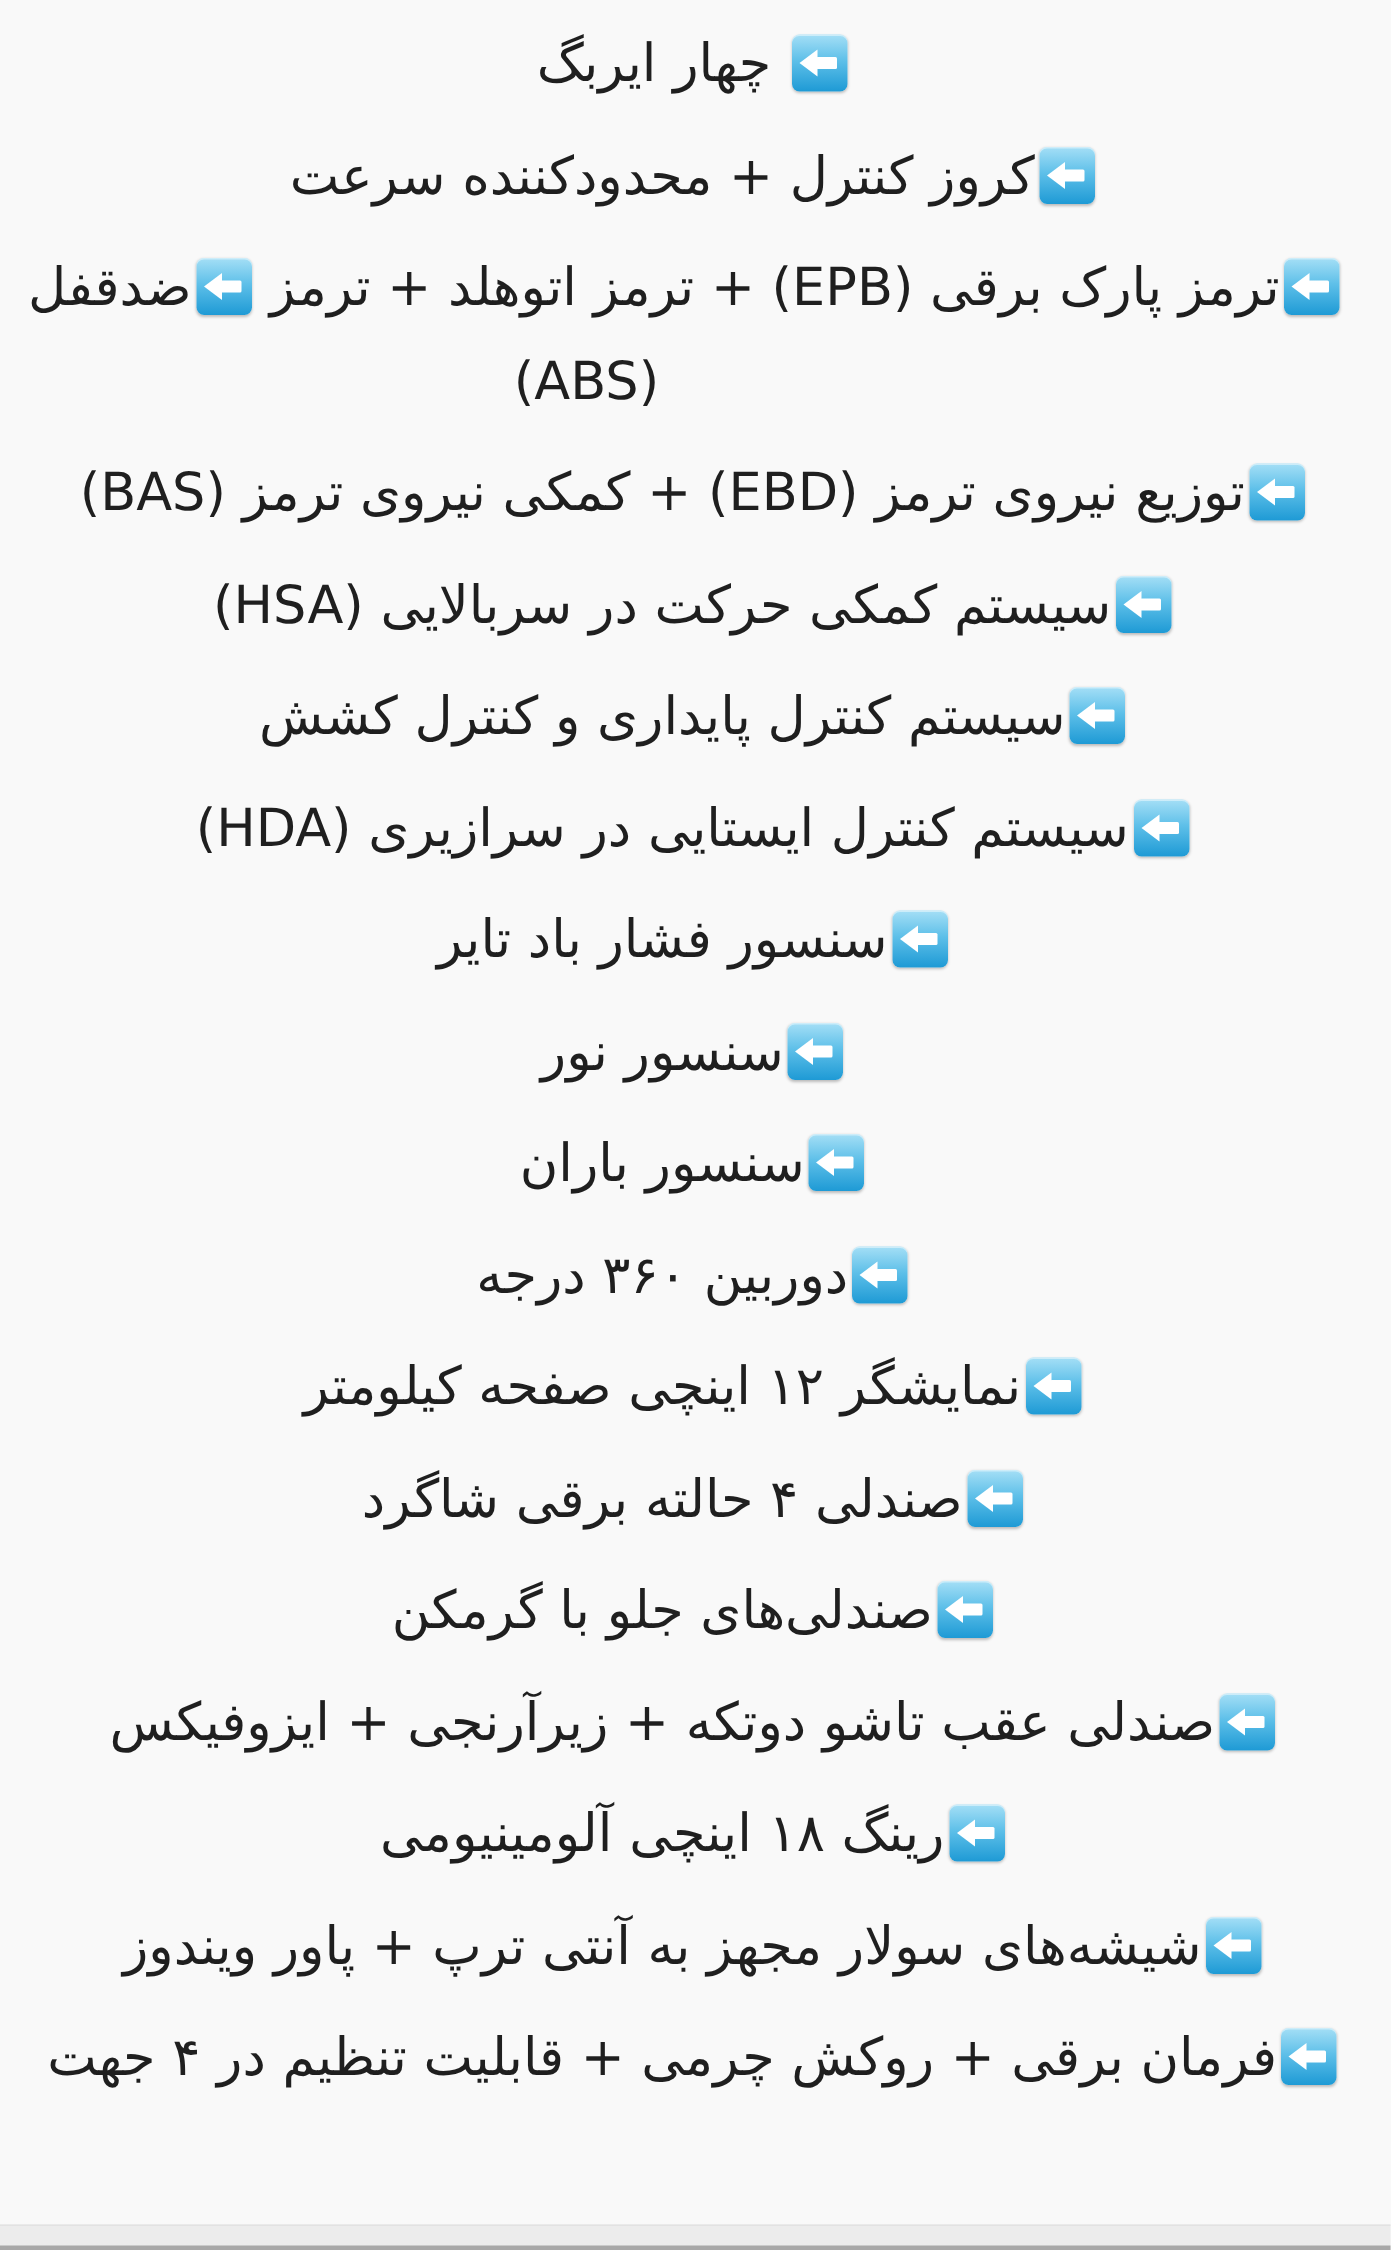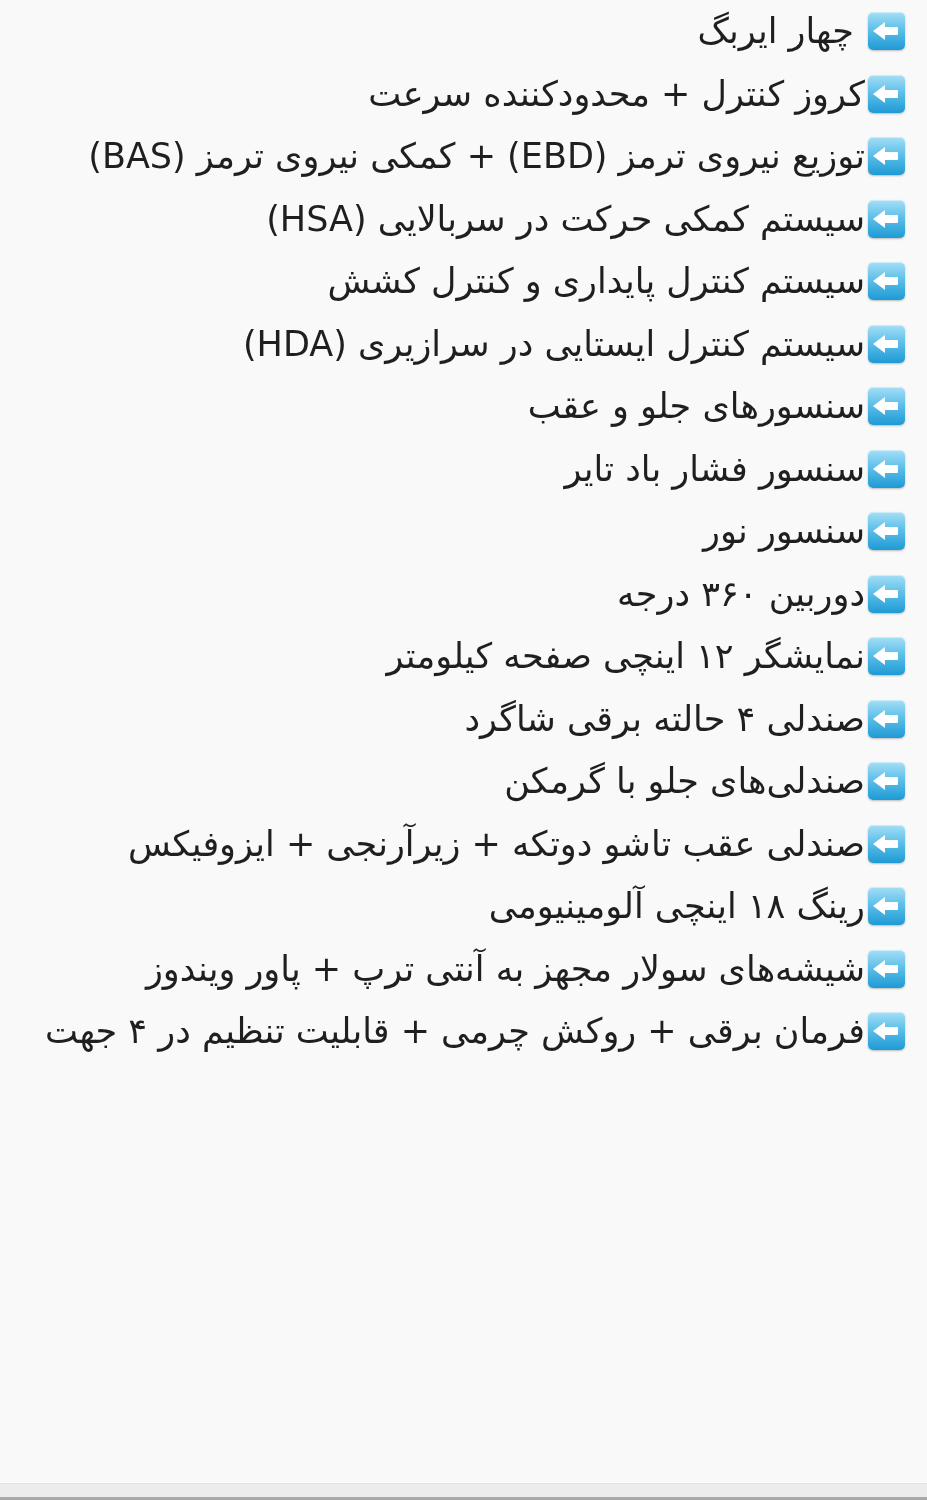--- a/index.html
+++ b/index.html
@@ -13,21 +13,21 @@
     font-family: "DejaVu Sans", "Liberation Sans", sans-serif;
   }
   .feature-list {
     position: absolute;
     top: 0; right: 21px; left: 18px;
     direction: rtl;
     text-align: right;
     color: #1f1f1f;
     font-size: 35px;
   }
-  .feature-item { margin: 0; }
+  .feature-item { margin: 12px; text-align: center; }
   .feature-line {
     line-height: 62.5px;
     white-space: nowrap;
   }
   
   .feature-line.continuation {
     padding-right: 142px;
     white-space: nowrap;
   }
   
@@ -75,39 +75,43 @@
 <body>
 
 <div class="feature-list">
     <div class="feature-item">
       <div class="feature-line"><span class="emoji-arrow"></span> چهار ایربگ</div>
     </div>
     <div class="feature-item">
       <div class="feature-line"><span class="emoji-arrow"></span>کروز کنترل + محدودکننده سرعت</div>
     </div>
     <div class="feature-item">
+      <div class="feature-line"><span class="emoji-arrow"></span>ترمز پارک برقی (EPB) + ترمز اتوهلد + ترمز <span class="emoji-arrow"></span>ضدقفل</div>
+      <div class="feature-line continuation">(ABS)</div>
+    </div>
+    <div class="feature-item">
       <div class="feature-line"><span class="emoji-arrow"></span>توزیع نیروی ترمز (EBD) + کمکی نیروی ترمز (BAS)</div>
     </div>
     <div class="feature-item">
       <div class="feature-line"><span class="emoji-arrow"></span>سیستم کمکی حرکت در سربالایی (HSA)</div>
     </div>
     <div class="feature-item">
       <div class="feature-line"><span class="emoji-arrow"></span>سیستم کنترل پایداری و کنترل کشش</div>
     </div>
     <div class="feature-item">
       <div class="feature-line"><span class="emoji-arrow"></span>سیستم کنترل ایستایی در سرازیری (HDA)</div>
     </div>
     <div class="feature-item">
-      <div class="feature-line"><span class="emoji-arrow"></span>سنسورهای جلو و عقب</div>
-    </div>
-    <div class="feature-item">
       <div class="feature-line"><span class="emoji-arrow"></span>سنسور فشار باد تایر</div>
     </div>
     <div class="feature-item">
       <div class="feature-line"><span class="emoji-arrow"></span>سنسور نور</div>
+    </div>
+    <div class="feature-item">
+      <div class="feature-line"><span class="emoji-arrow"></span>سنسور باران</div>
     </div>
     <div class="feature-item">
       <div class="feature-line"><span class="emoji-arrow"></span>دوربین ۳۶۰ درجه</div>
     </div>
     <div class="feature-item">
       <div class="feature-line"><span class="emoji-arrow"></span>نمایشگر ۱۲ اینچی صفحه کیلومتر</div>
     </div>
     <div class="feature-item">
       <div class="feature-line"><span class="emoji-arrow"></span>صندلی ۴ حالته برقی شاگرد</div>
     </div>

